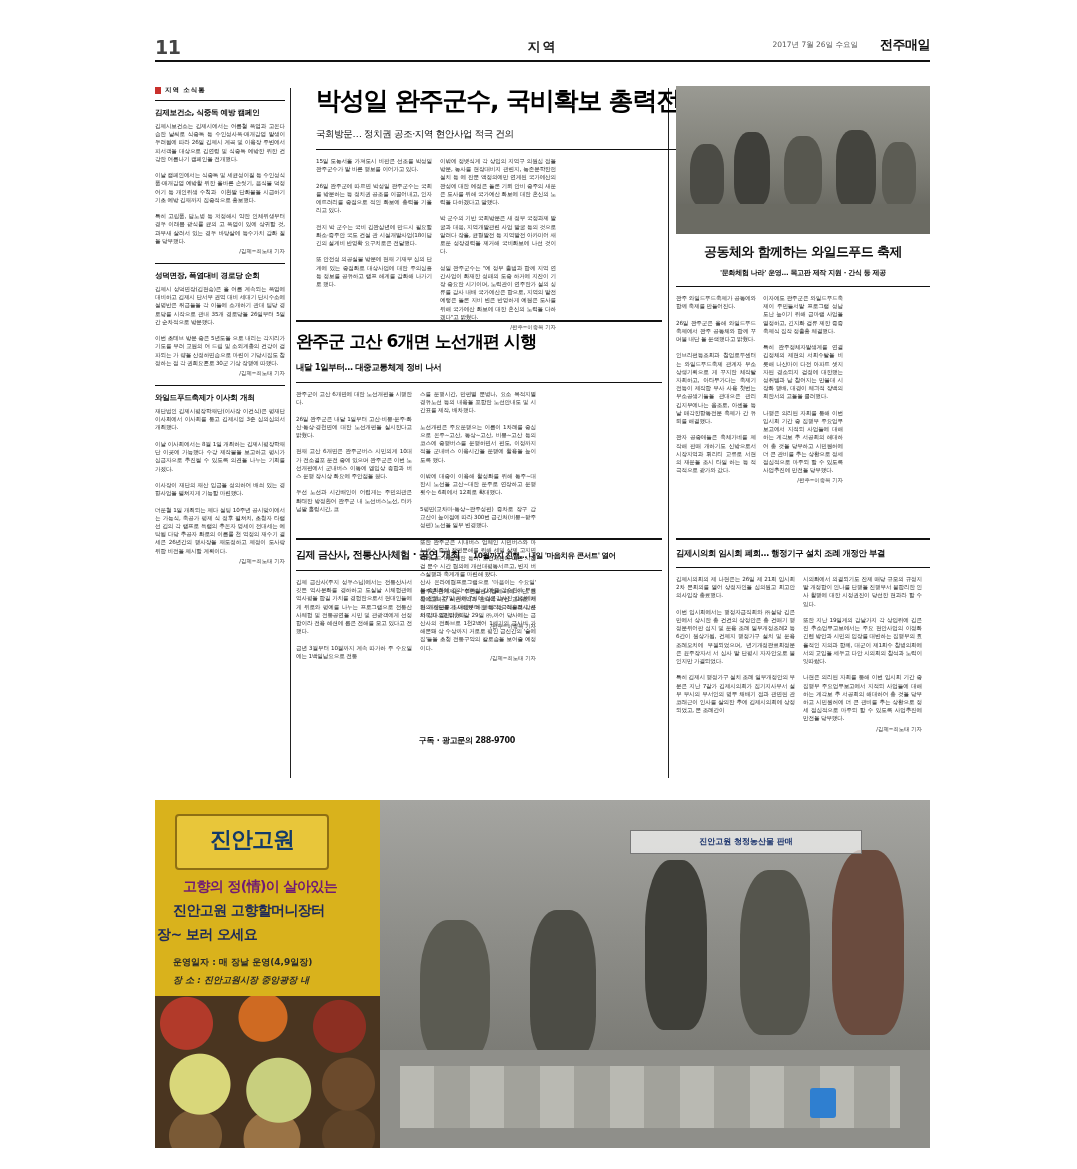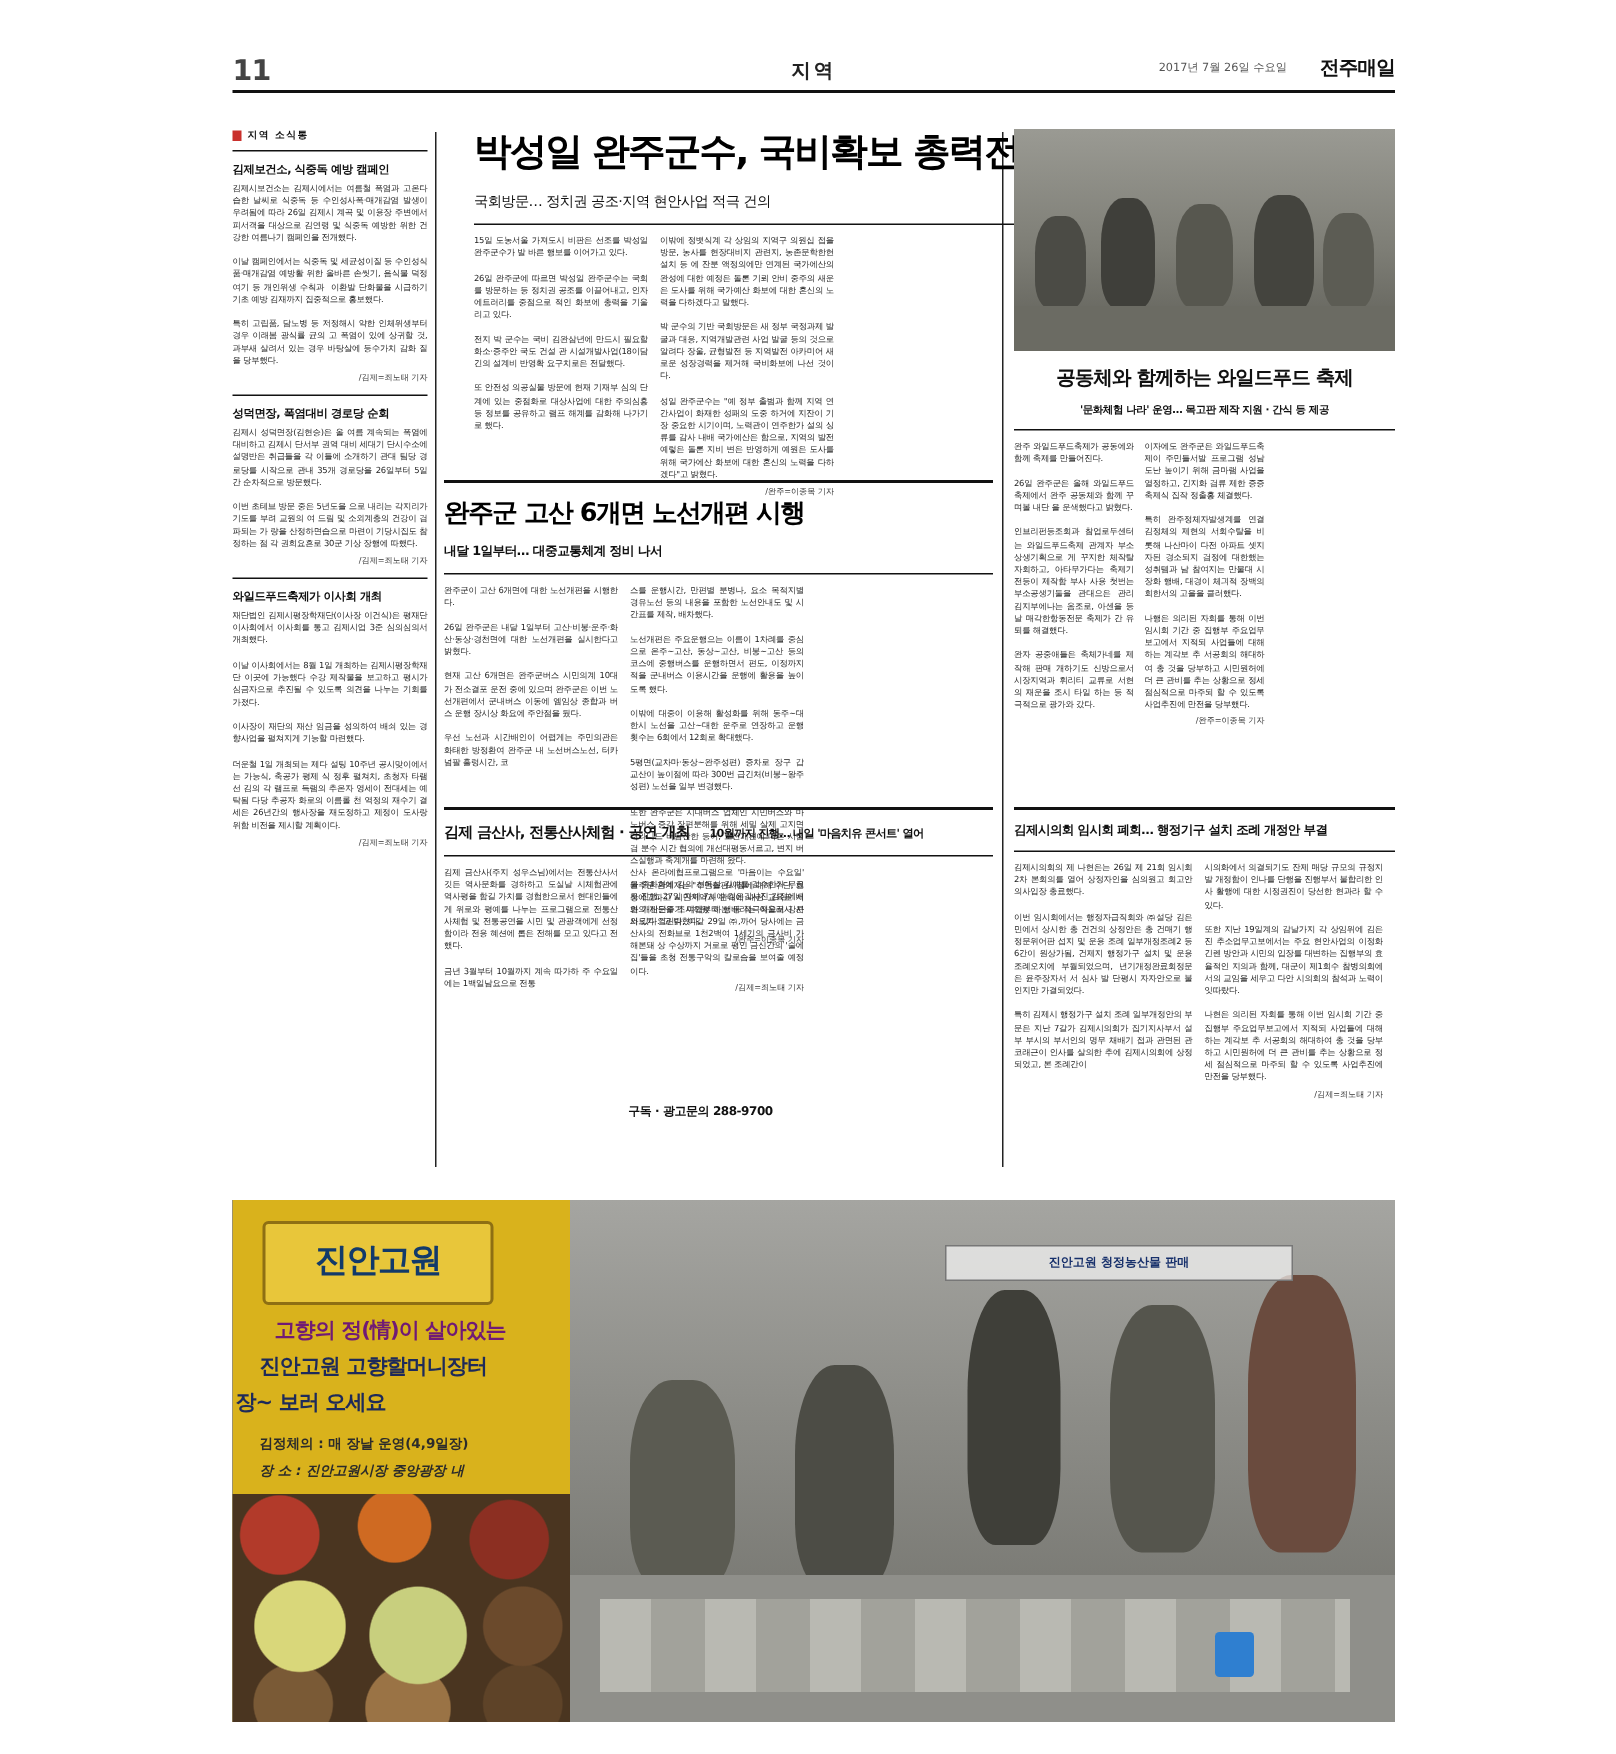--- a/index.html
+++ b/index.html
@@ -284,21 +284,21 @@
   </div>
 
   <div class="advert">
     <div class="ad-left">
       <div class="ad-logo">
         <div class="ad-logo-txt">진안고원</div>
       </div>
       <div class="ad-l1">고향의 정(情)이 살아있는</div>
       <div class="ad-l2">진안고원 고향할머니장터</div>
       <div class="ad-l3">장~ 보러 오세요</div>
-      <div class="ad-l4">김정체의 : 매 장날 운영(4,9일장)</div>
+      <div class="ad-l4">운영일자 : 매 장날 운영(4,9일장)</div>
       <div class="ad-l5">장      소 : 진안고원시장 중앙광장 내</div>
       <div class="ad-food">
         <div style="position:absolute;left:0;top:0;width:225px;height:152px;background:
           radial-gradient(circle at 14% 18%, #b23a2a 0 26px, transparent 27px),
           radial-gradient(circle at 48% 14%, #cf6a22 0 24px, transparent 25px),
           radial-gradient(circle at 82% 20%, #8c2f22 0 26px, transparent 27px),
           radial-gradient(circle at 20% 58%, #d9d77a 0 30px, transparent 31px),
           radial-gradient(circle at 55% 62%, #c8cf7e 0 32px, transparent 33px),
           radial-gradient(circle at 86% 58%, #6b4a2c 0 26px, transparent 27px),
           radial-gradient(circle at 18% 92%, #7a5a36 0 26px, transparent 27px),

